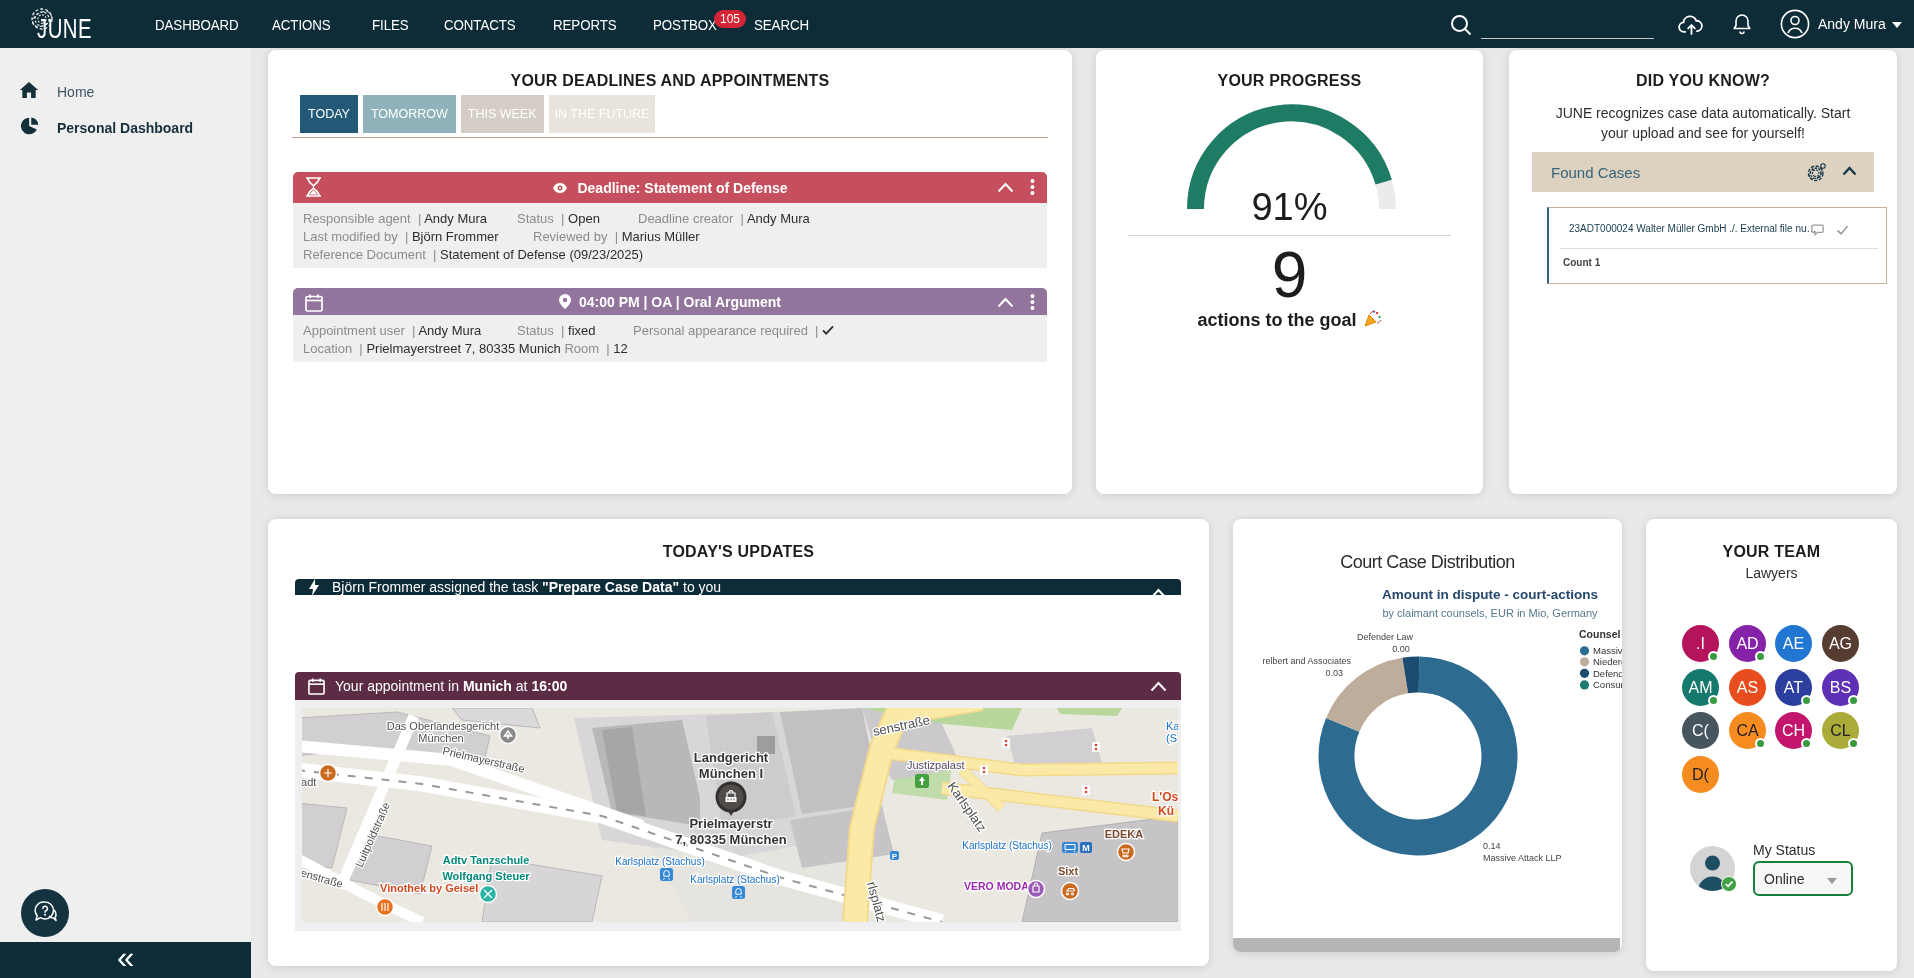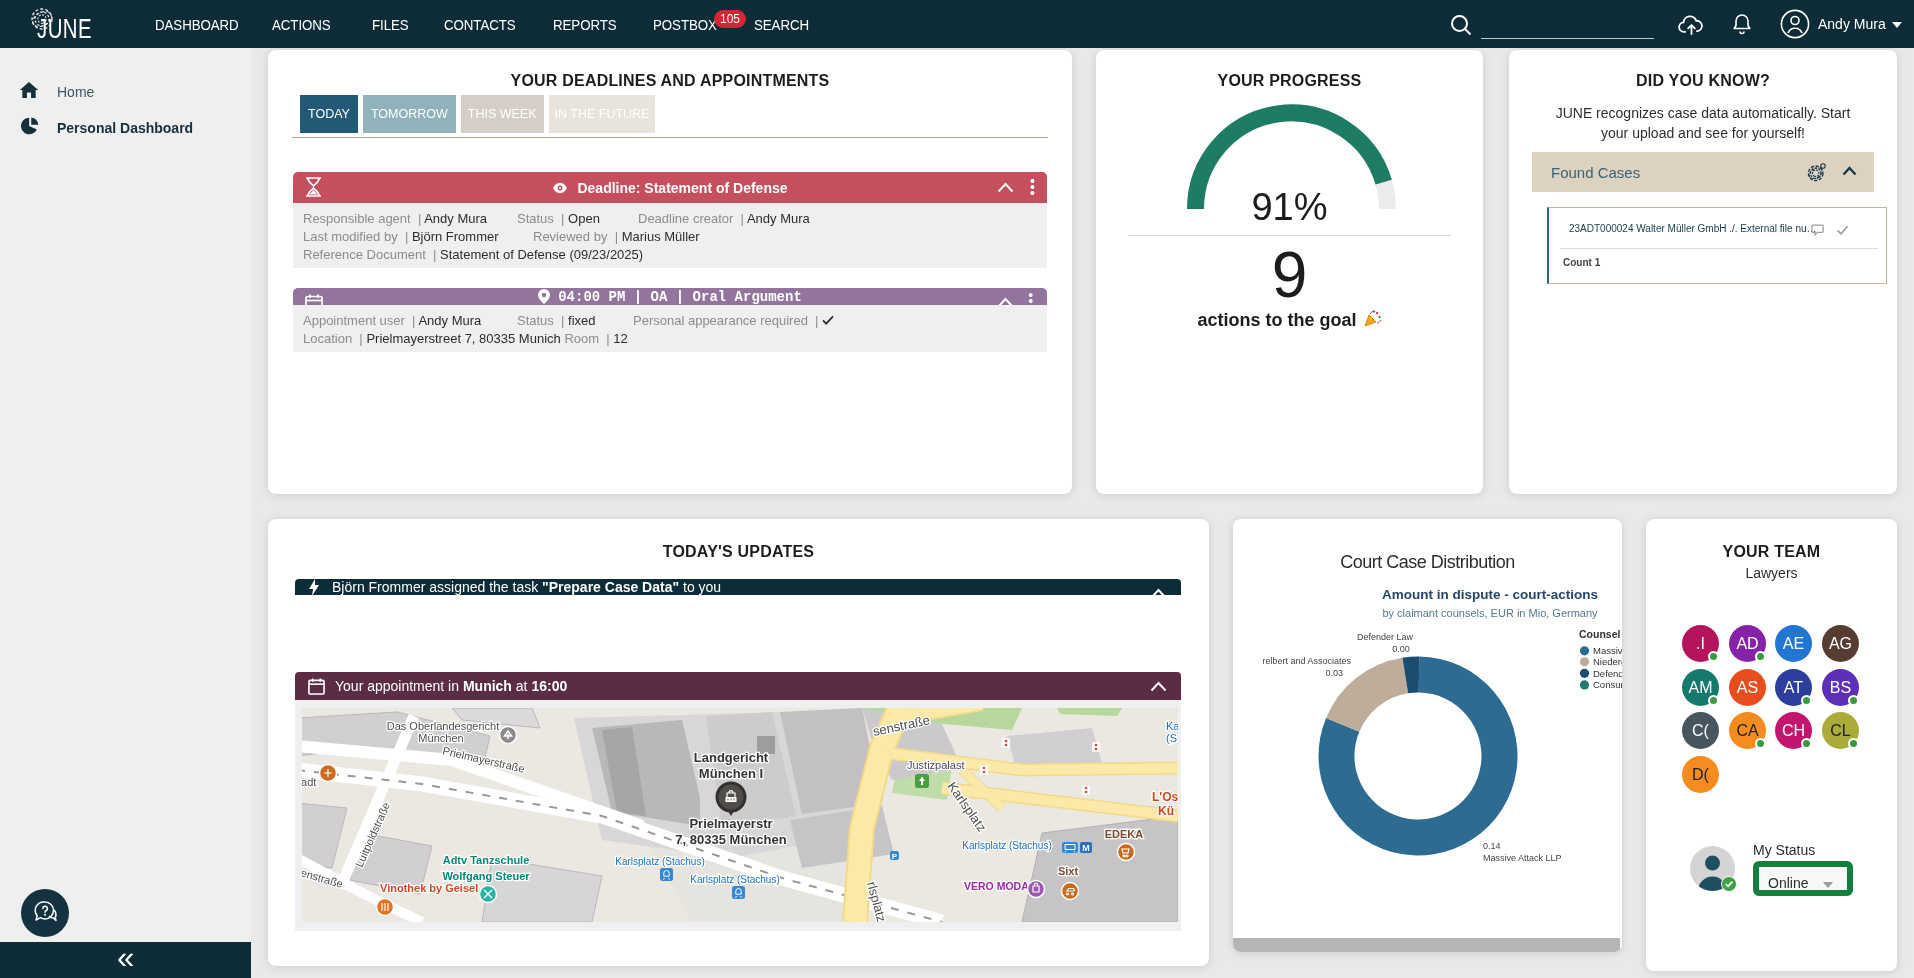--- a/index.html
+++ b/index.html
@@ -116,21 +116,21 @@
       <div style="position:absolute;left:10px;top:8px;"><span class="lbl">Responsible agent&nbsp; |</span> Andy Mura</div>
       <div style="position:absolute;left:224px;top:8px;"><span class="lbl">Status&nbsp; |</span> Open</div>
       <div style="position:absolute;left:345px;top:8px;"><span class="lbl">Deadline creator&nbsp; |</span> Andy Mura</div>
       <div style="position:absolute;left:10px;top:26px;"><span class="lbl">Last modified by&nbsp; |</span> Björn Frommer</div>
       <div style="position:absolute;left:240px;top:26px;"><span class="lbl">Reviewed by&nbsp; |</span> Marius Müller</div>
       <div style="position:absolute;left:10px;top:44px;"><span class="lbl">Reference Document&nbsp; |</span> Statement of Defense (09/23/2025)</div>
     </div>
   </div>
 
   <div style="position:absolute;left:25px;top:238px;width:754px;">
-    <div class="hdr" style="height:17px;background:#92749c;border-radius:5px 5px 0 0;position:relative;justify-content:center;font-family:Liberation Mono, monospace;">
+    <div class="hdr" style="height:27px;background:#92749c;border-radius:5px 5px 0 0;position:relative;justify-content:center;">
       <svg style="position:absolute;left:12px;top:6px;" width="18" height="18" viewBox="0 0 18 18">
           <rect x="1" y="2.5" width="16" height="14.5" rx="1.5" fill="none" stroke="#fff" stroke-width="1.7"></rect>
           <line x1="1" y1="6.5" x2="17" y2="6.5" stroke="#fff" stroke-width="1.7"></line>
           <line x1="5" y1="0.5" x2="5" y2="4" stroke="#fff" stroke-width="1.7"></line>
           <line x1="13" y1="0.5" x2="13" y2="4" stroke="#fff" stroke-width="1.7"></line>
         </svg>
       <svg style="margin-right:8px;" width="12" height="15" viewBox="0 0 12 15">
           <path d="M6 0 a6 6 0 0 1 6 6 c0 4 -6 9 -6 9 s-6 -5 -6 -9 a6 6 0 0 1 6 -6 z" fill="#fff"></path>
           <circle cx="6" cy="6" r="2.2" fill="#92749c"></circle>
         </svg>
@@ -460,17 +460,17 @@
     <svg width="45" height="45" viewBox="0 0 45 45">
         <circle cx="22.5" cy="17" r="7.5" fill="#1d4e62"></circle>
         <path d="M8 45 a14.5 14.5 0 0 1 29 0 z" fill="#1d4e62"></path>
       </svg>
   </div>
   <svg style="position:absolute;left:75px;top:357px;" width="16" height="16" viewBox="0 0 17 17">
       <circle cx="8.5" cy="8.5" r="8" fill="#43a047" stroke="#fff" stroke-width="1"></circle>
       <path d="M5 8.5 L7.5 11 L12 6" stroke="#fff" stroke-width="1.8" fill="none"></path>
     </svg>
   <div style="position:absolute;left:107px;top:323px;font-size:14px;color:#2d2d2d;">My Status</div>
-  <div style="position:absolute;left:107px;top:342px;width:100px;height:35px;background:#f7f7f7;border:6px solid #15803d;border-radius:6px;">
+  <div style="position:absolute;left:107px;top:342px;width:100px;height:35px;background:#f7f7f7;border:2px solid #15803d;border-radius:6px;">
     <div style="margin:8px 0 0 9px;font-size:14px;color:#2d2d2d;">Online</div>
     <div style="position:absolute;right:14px;top:15px;width:0;height:0;border-left:5px solid transparent;border-right:5px solid transparent;border-top:6px solid #9b9b9b;"></div>
   </div>
 </div>
 
 </body></html>

